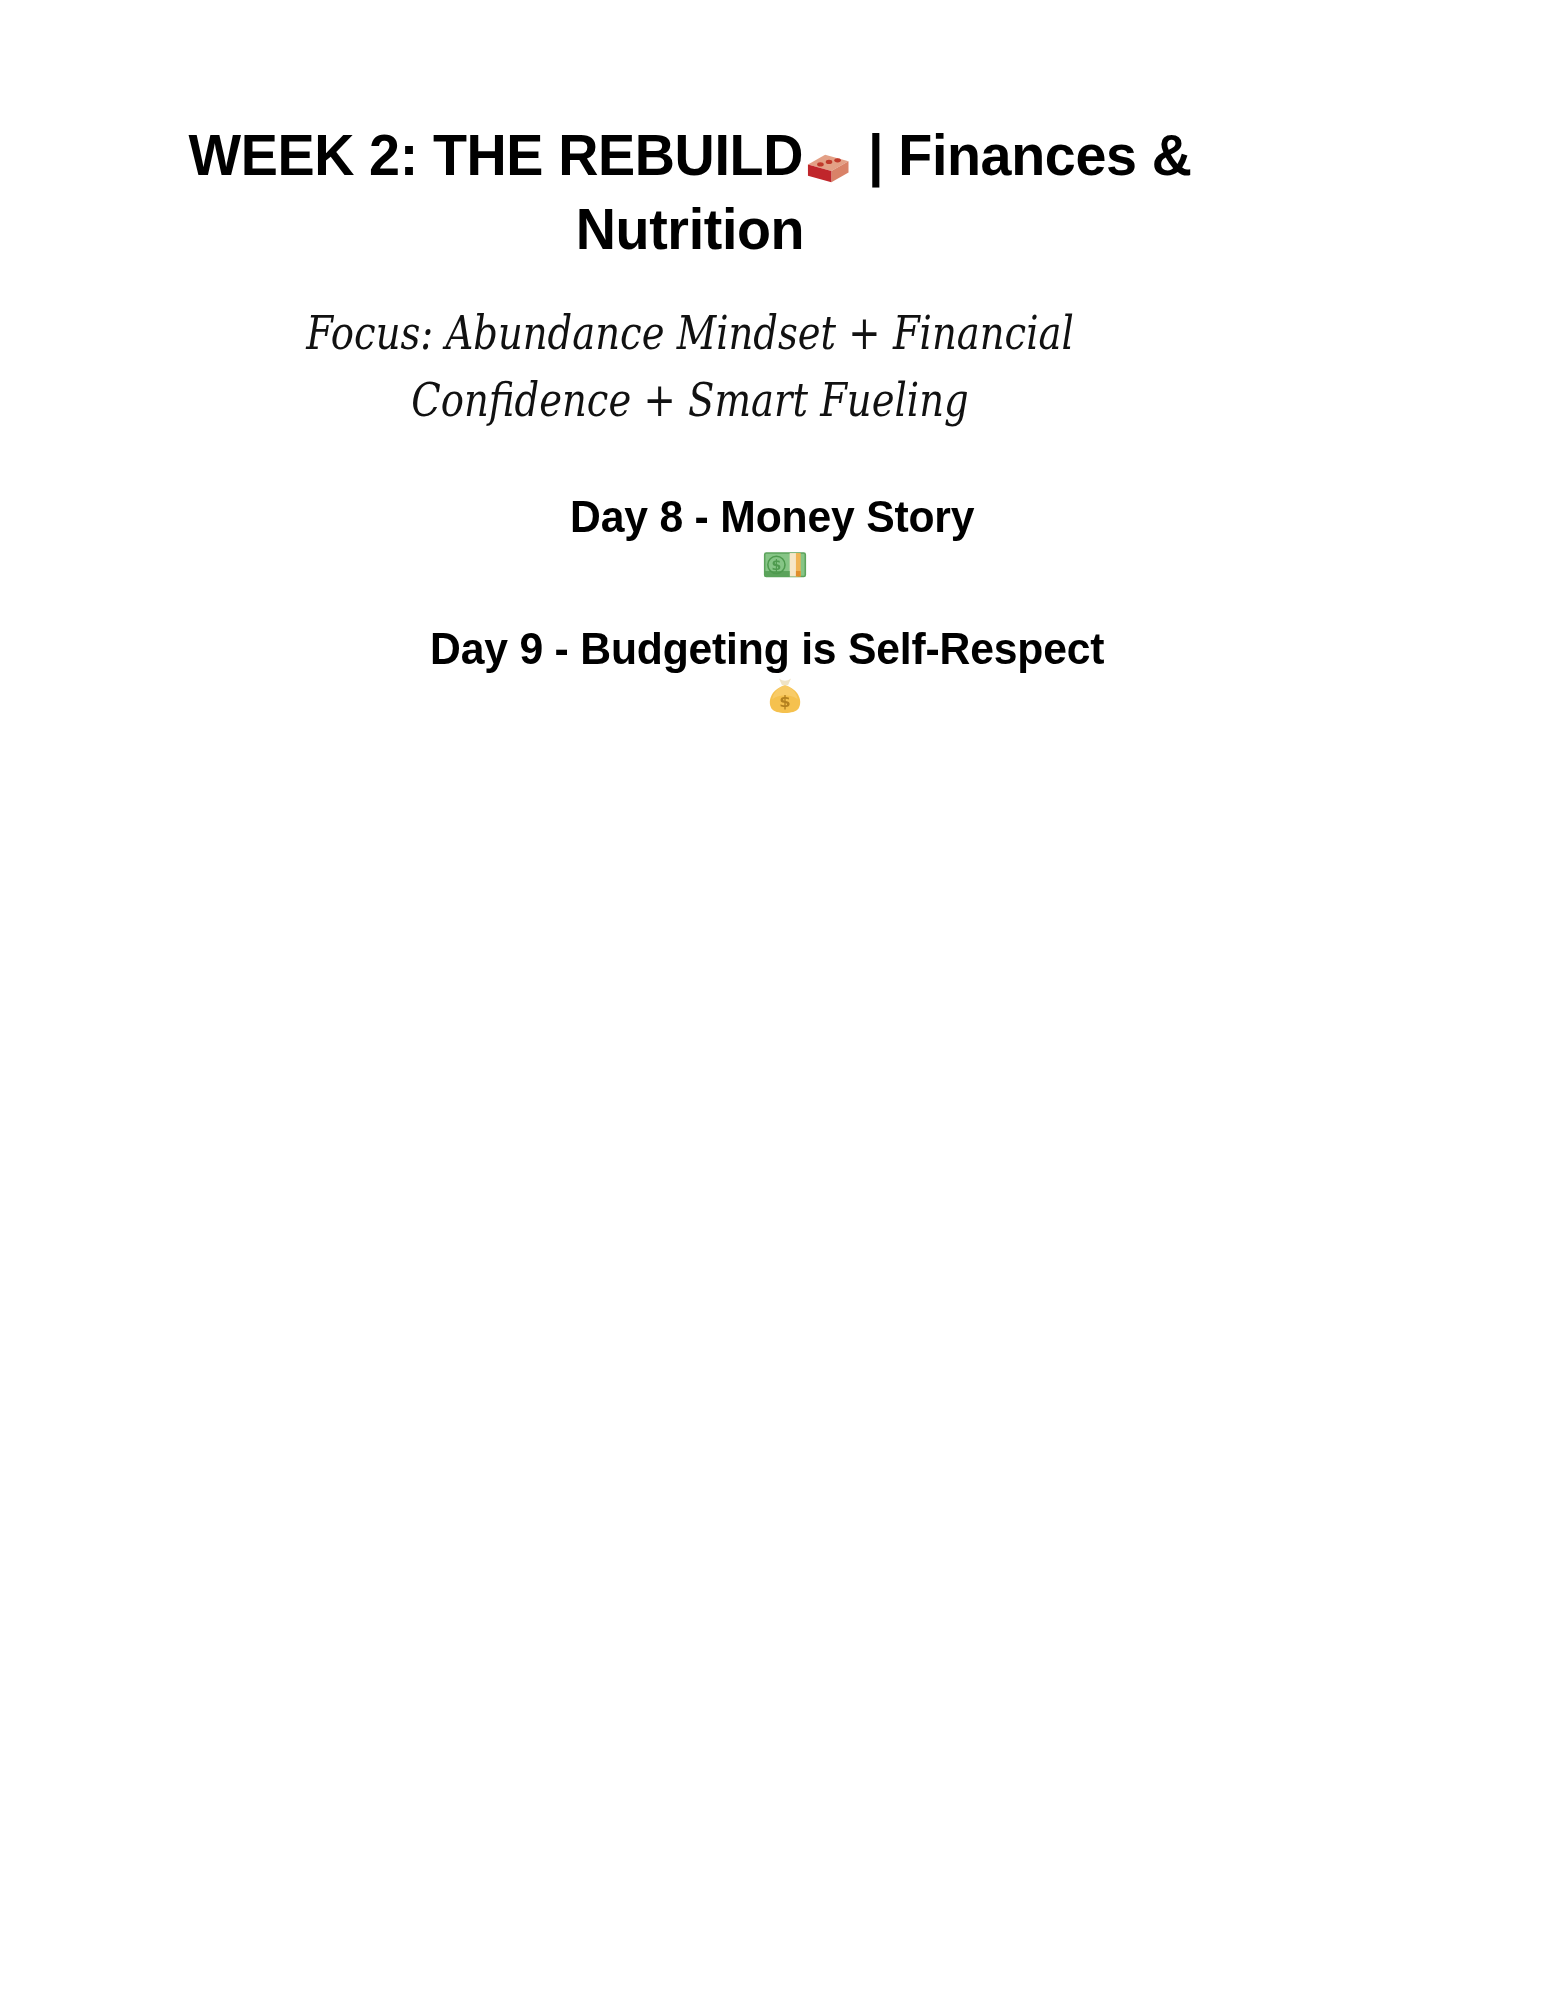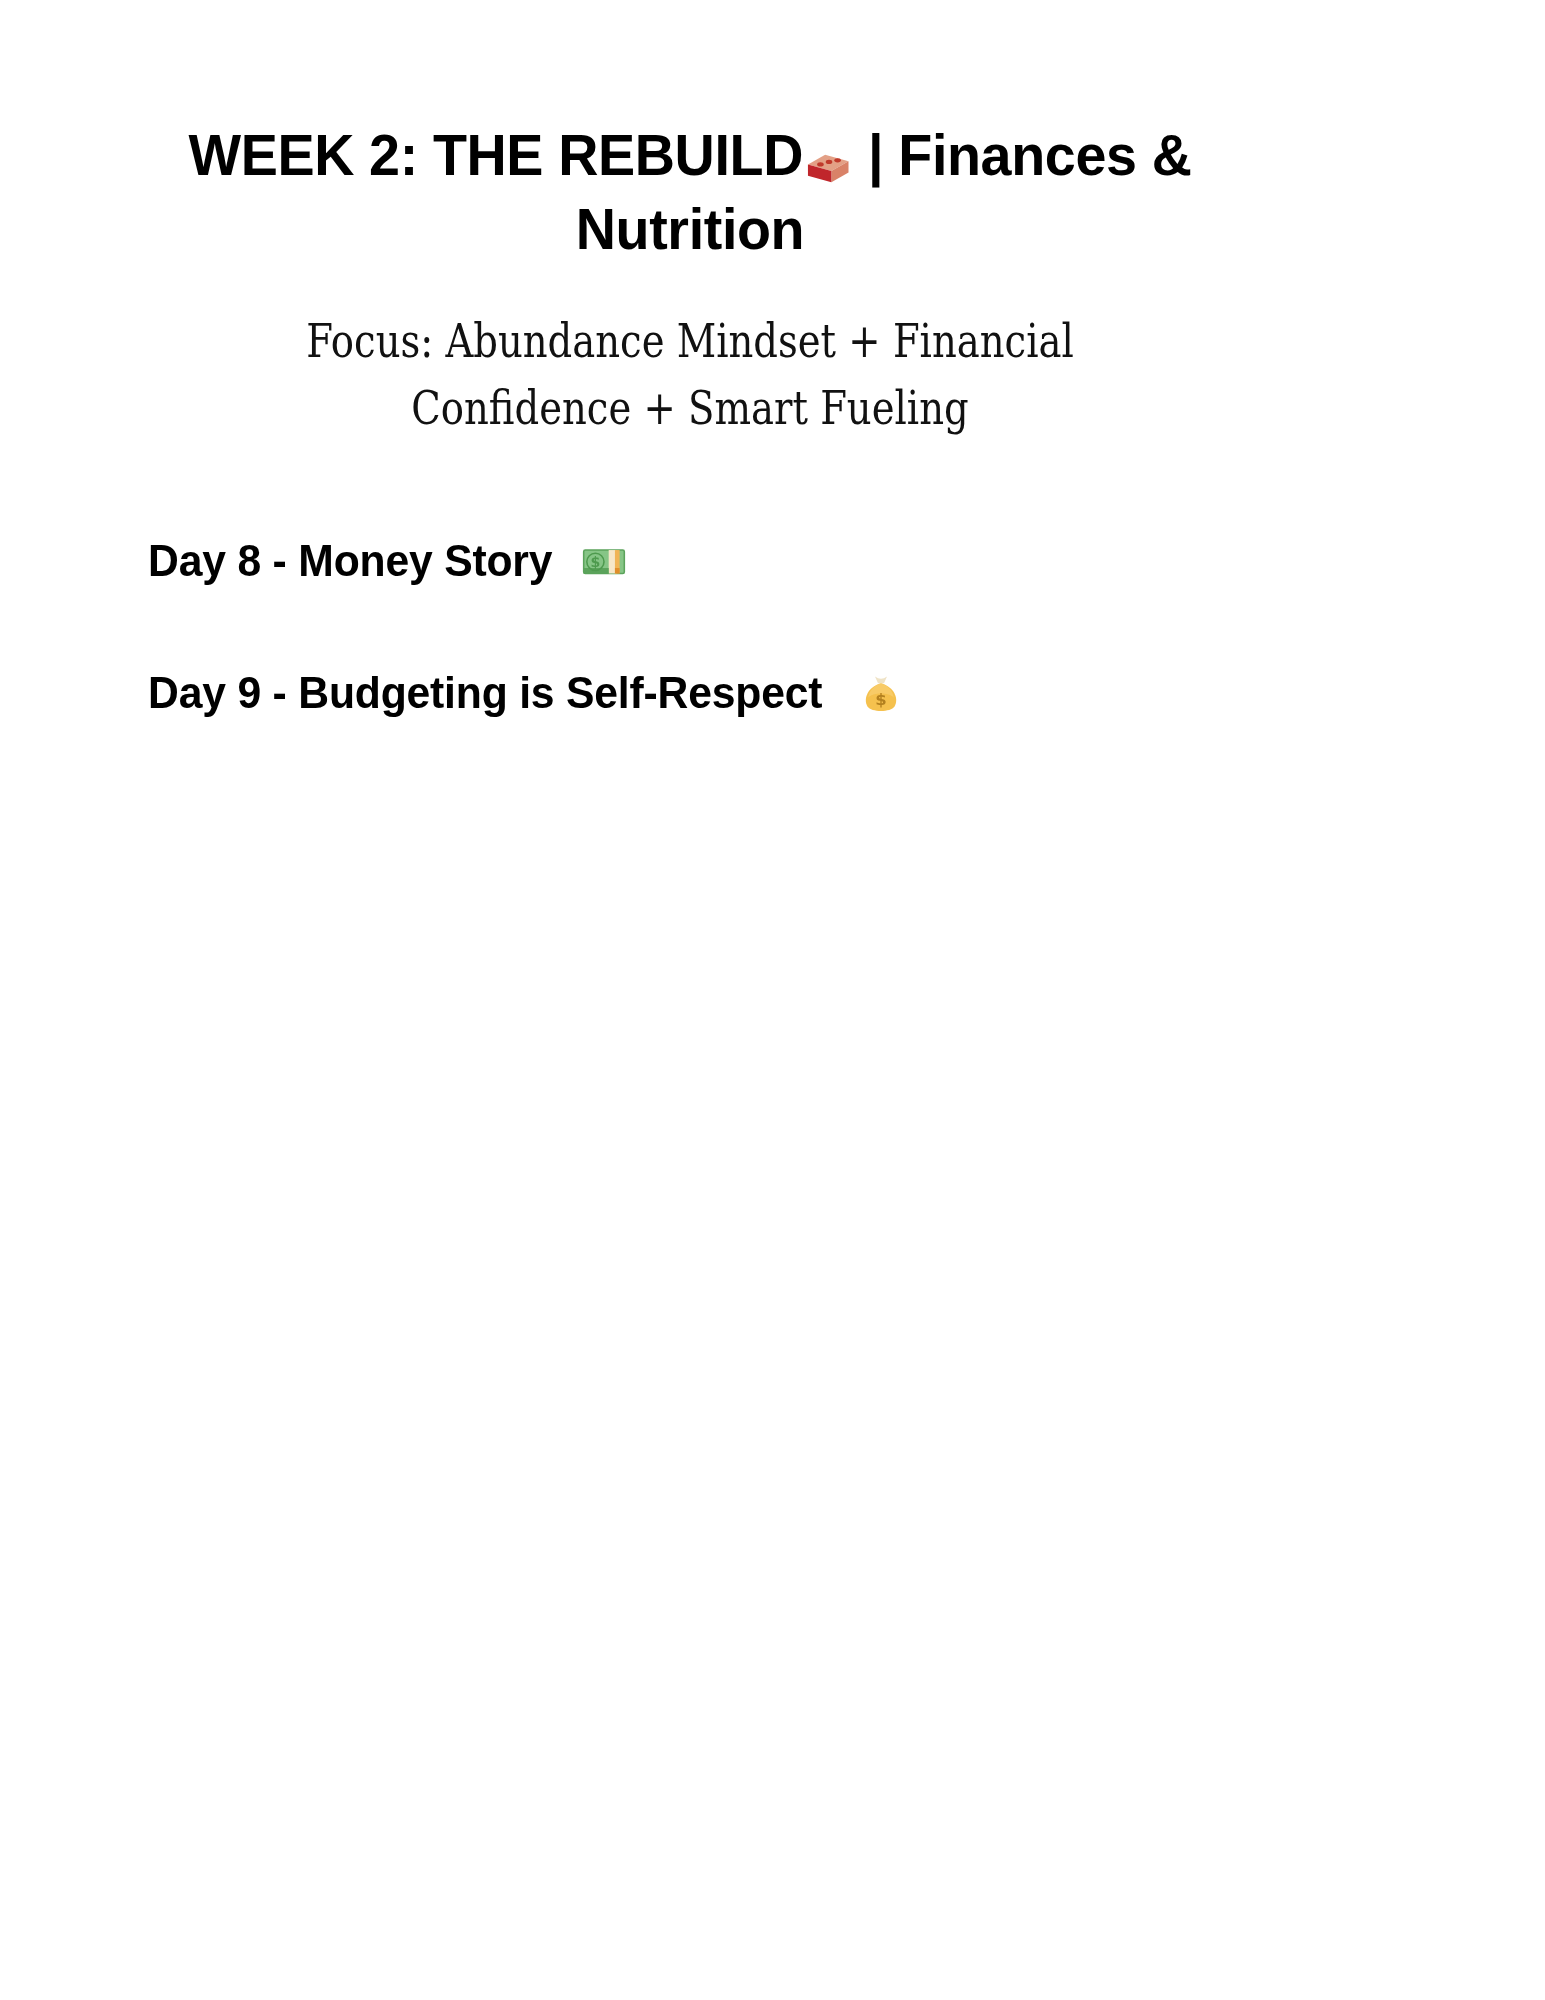--- a/index.html
+++ b/index.html
@@ -47,23 +47,24 @@
   .title .emoji {
     font-size: 0;
     display: inline-block;
     vertical-align: -7px;
   }
 
   
   .subtitle-block {
     position: absolute;
     left: 150px;
-    top: 308px;
+    top: 300px;
     width: 1080px;
     text-align: center;
+    font-style: italic;
   }
   .subtitle {
     font-family: "DejaVu Serif", "Liberation Serif", serif;
     font-weight: 300;
     font-size: 47px;
     line-height: 1.42;
     color: #111111;
     margin: 0;
     transform: scaleX(0.82);
     transform-origin: center top;
@@ -74,20 +75,21 @@
   .day-list {
     position: absolute;
     left: 148px;
     top: 495px;
     width: 1260px;
   }
   .day-row {
     display: flex;
     align-items: center;
     height: 132px;
+    flex-direction: column;
   }
   .day-text {
     font-family: "Liberation Sans", sans-serif;
     font-weight: 700;
     font-size: 44px;
     line-height: 1;
     letter-spacing: -0.2px;
     color: #000000;
     white-space: nowrap;
     transform: scaleX(0.97);

